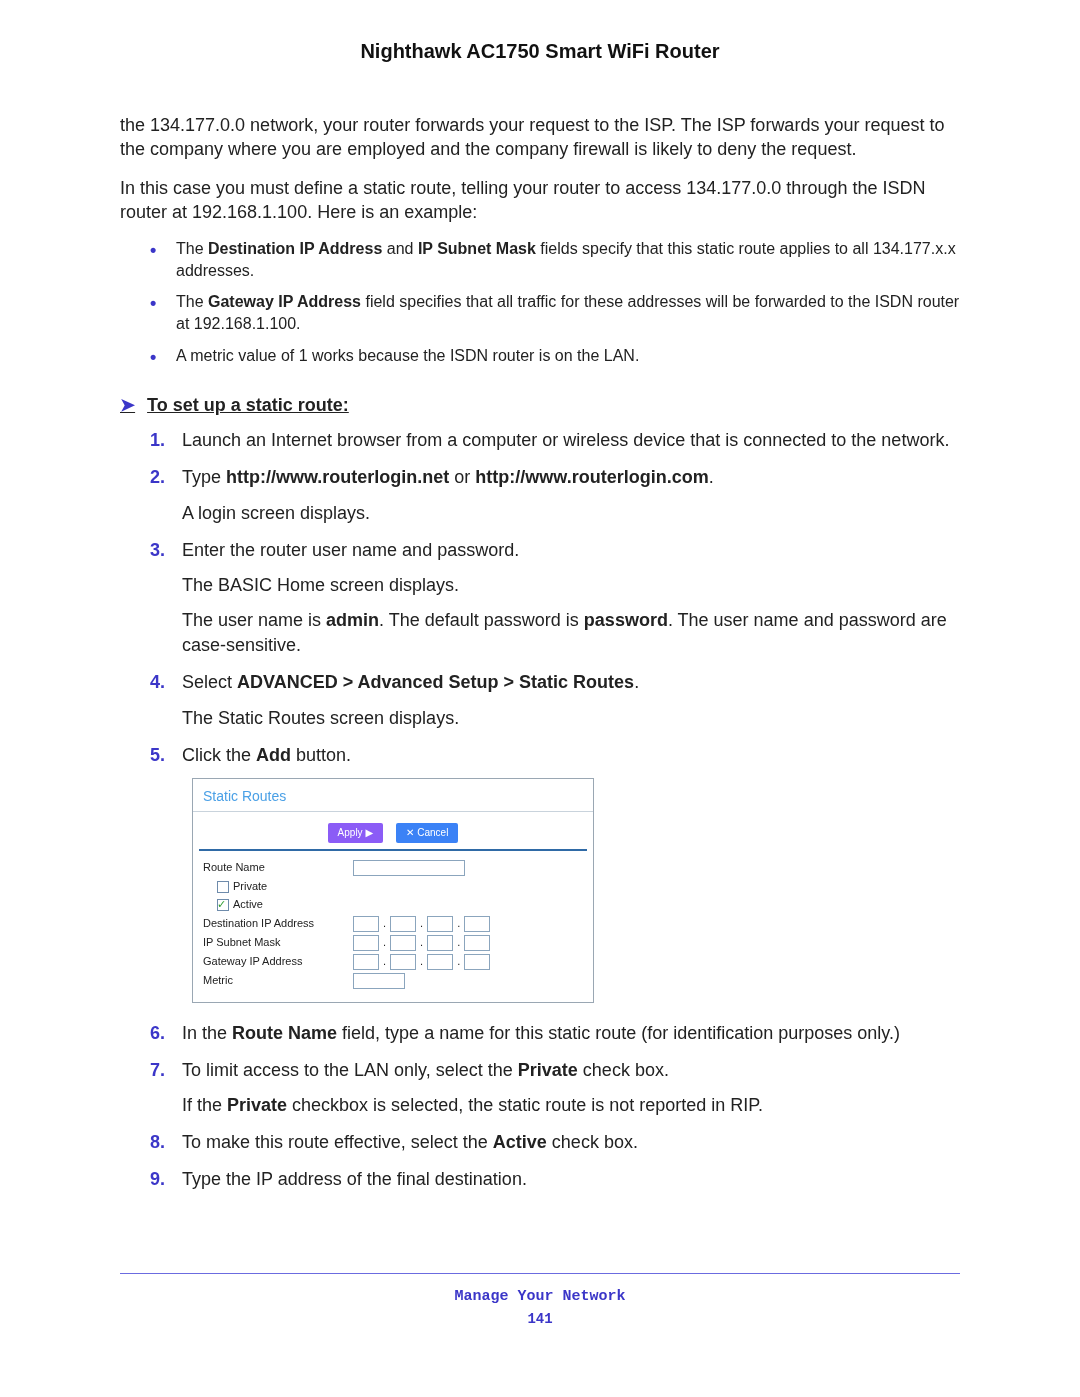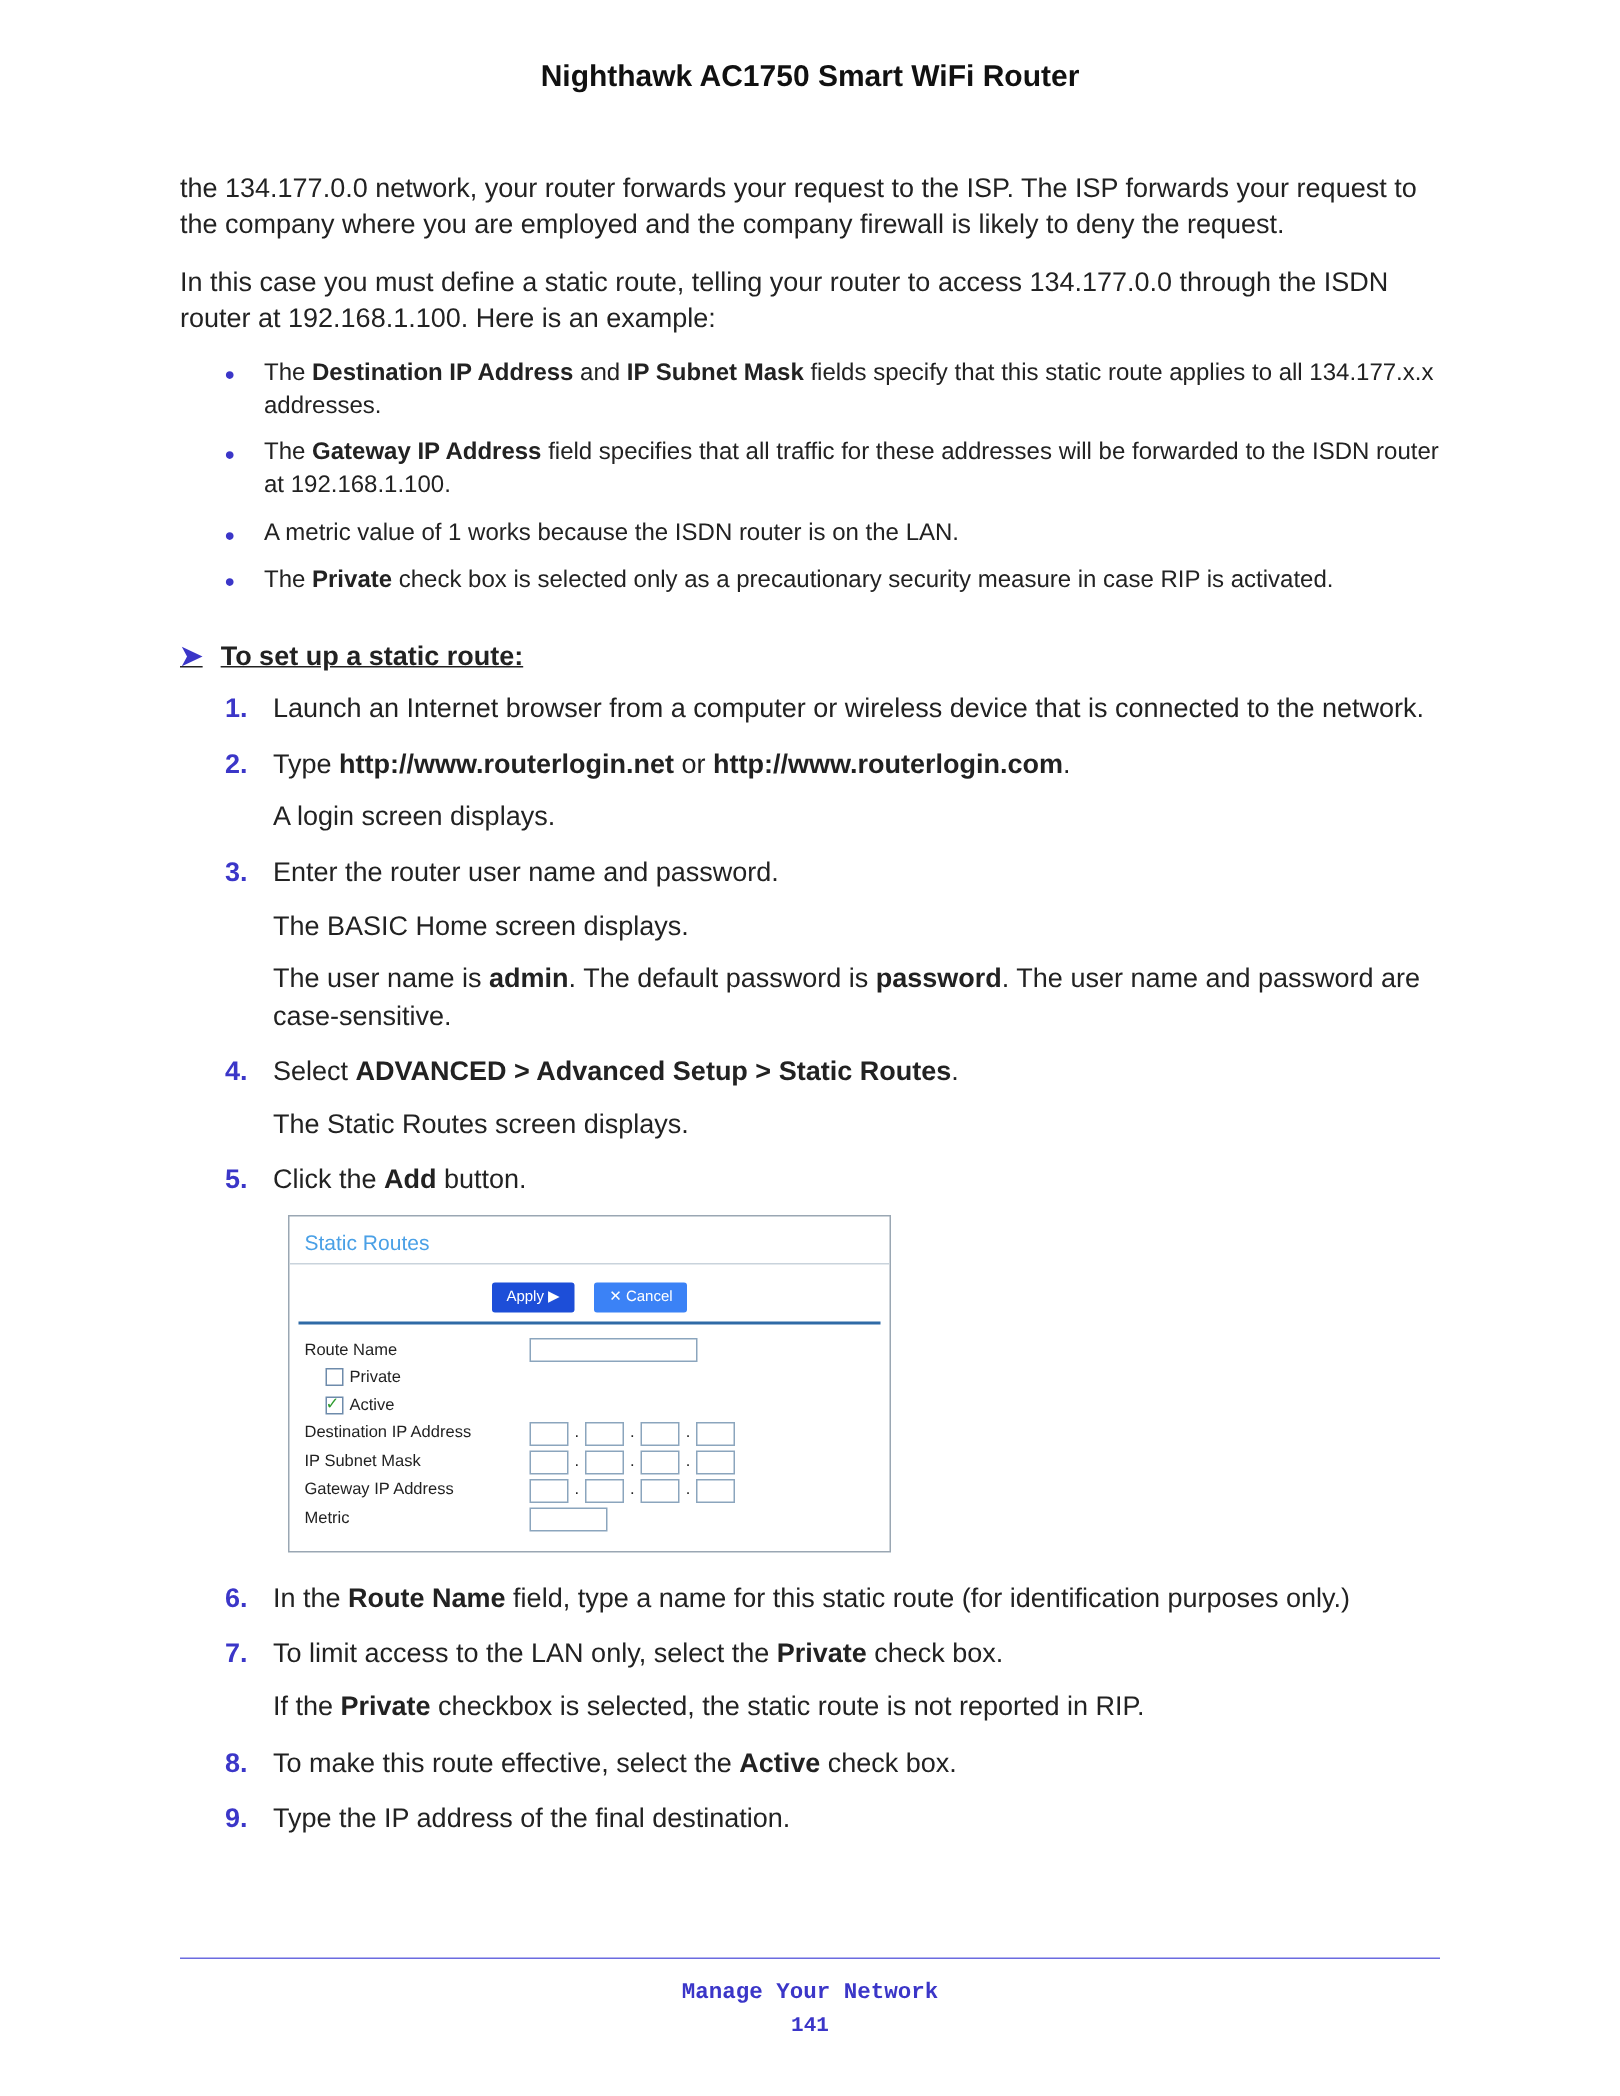--- a/index.html
+++ b/index.html
@@ -108,21 +108,21 @@
     margin: 0 6px;
   }
   .scr-btn {
     display: inline-block;
     font-size: 10px;
     color: #fff;
     padding: 3px 10px;
     border-radius: 2px;
     margin: 0 4px;
   }
-  .scr-btn.apply { background: #1d4ed8; }
+  .scr-btn.apply { background: #8b5cf6; }
   .scr-btn.cancel { background: #3b82f6; }
   .scr-form {
     padding: 6px 10px 10px 10px;
   }
   .scr-row {
     display: flex;
     align-items: center;
     margin: 3px 0;
     font-size: 11px;
   }
@@ -193,23 +193,20 @@
   <p class="body-text">In this case you must define a static route, telling your router to access 134.177.0.0 through the ISDN router at 192.168.1.100. Here is an example:</p>
 
   <ul class="bullets">
     <li>
       <span>The </span><b>Destination IP Address</b><span> and </span><b>IP Subnet Mask</b><span> fields specify that this static route applies to all 134.177.x.x addresses.</span>
     </li>
     <li>
       <span>The </span><b>Gateway IP Address</b><span> field specifies that all traffic for these addresses will be forwarded to the ISDN router at 192.168.1.100.</span>
     </li>
     <li>A metric value of 1 works because the ISDN router is on the LAN.</li>
-    <li>
-      <span>The </span><b>Private</b><span> check box is selected only as a precautionary security measure in case RIP is activated.</span>
-    </li>
   </ul>
 
   <div class="proc-heading">
     <span class="tri">➤</span><span class="txt">To set up a static route:</span>
   </div>
 
   <ol class="steps">
     <li>Launch an Internet browser from a computer or wireless device that is connected to the network.</li>
 
     <li>

